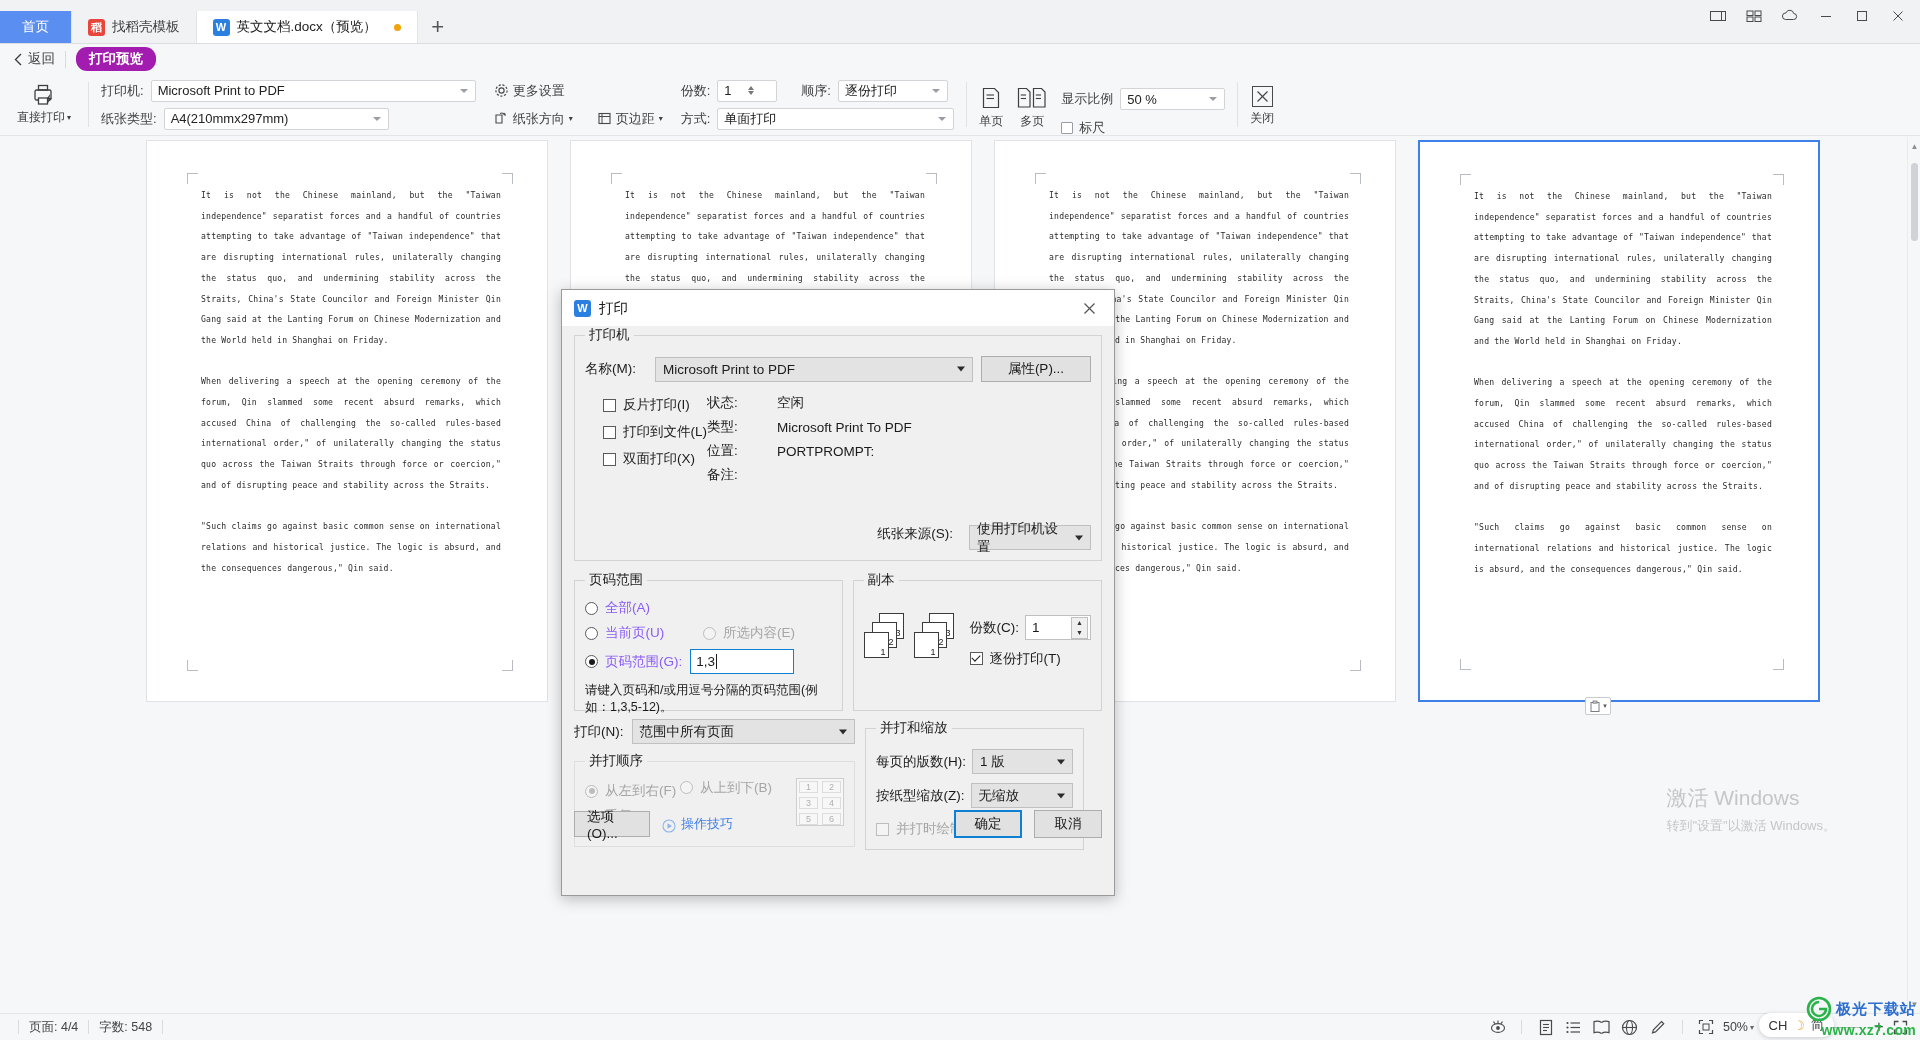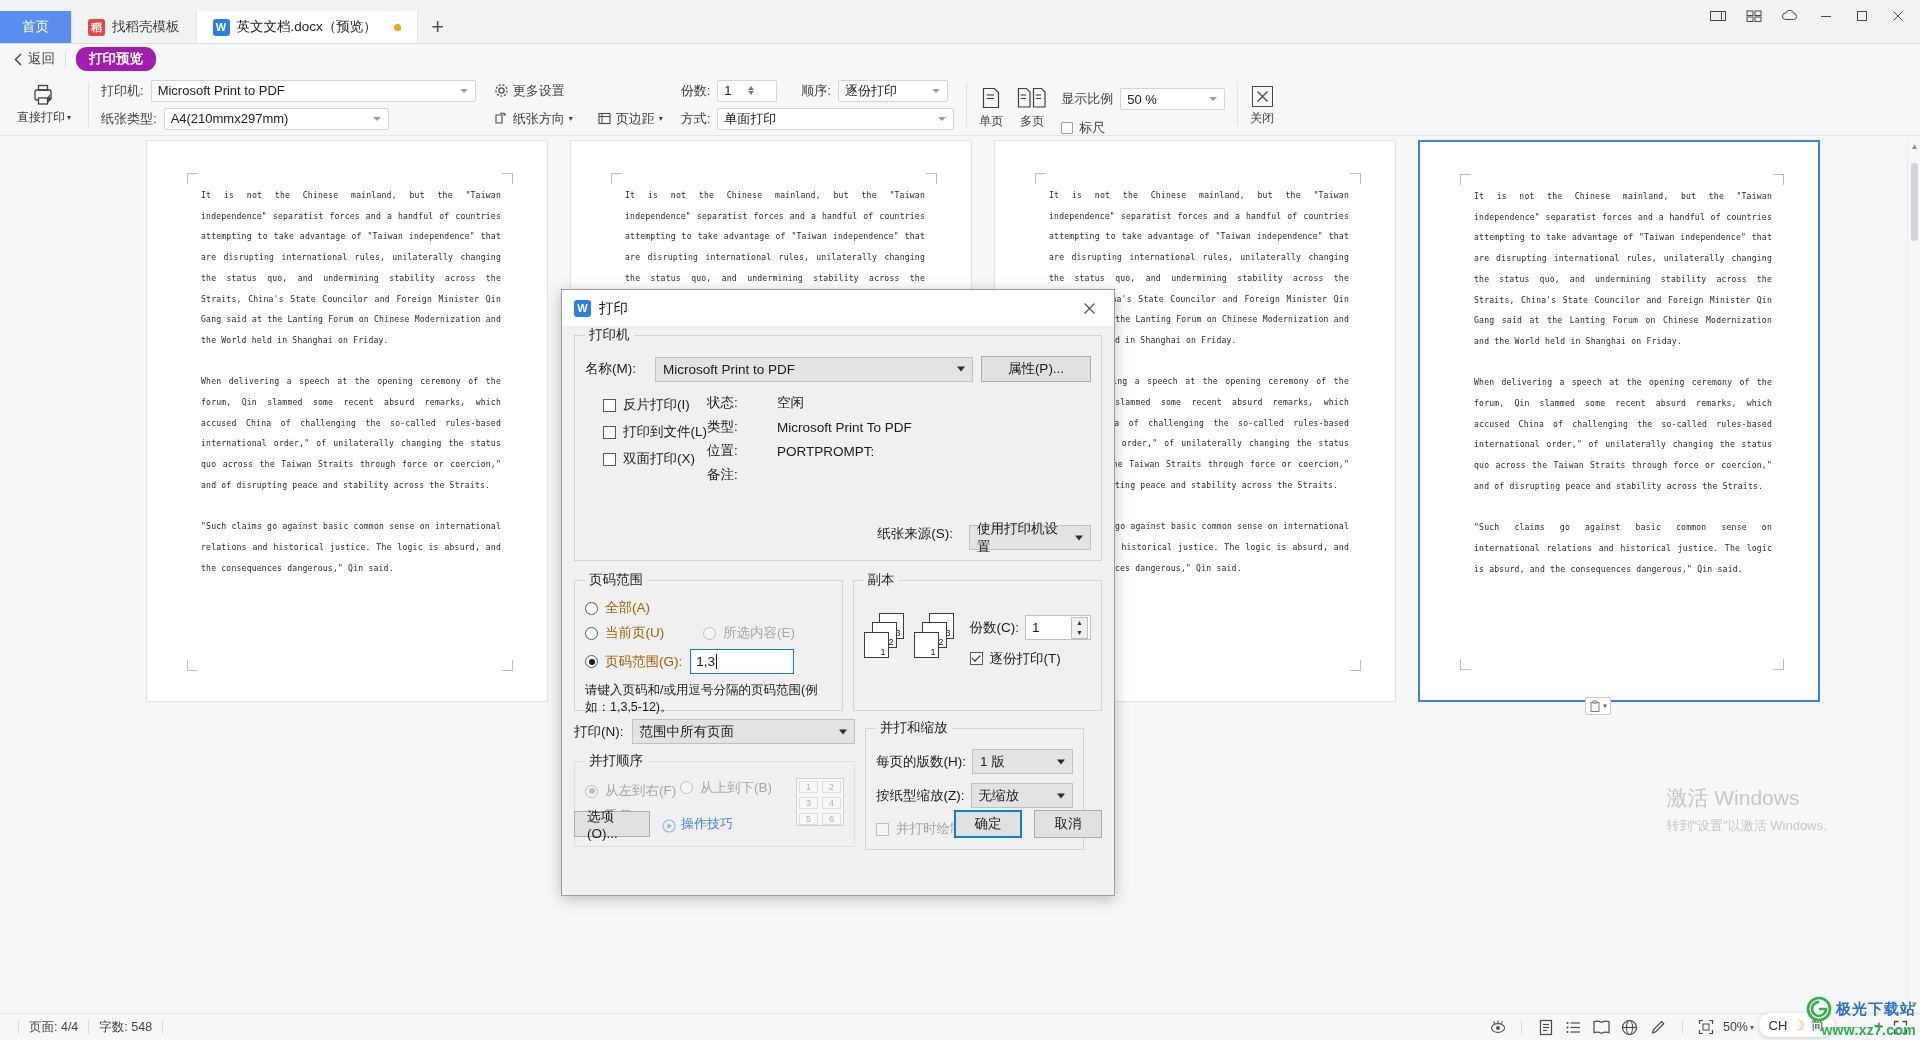--- a/index.html
+++ b/index.html
@@ -191,21 +191,21 @@
   .d-spinbox{
     height:25px;border:1px solid #c0c0c0;background:#fff;display:flex;align-items:center;
     padding:0 2px 0 6px;font-size:13.5px;color:#1b1b1b;width:66px;
   }
   .d-spinbox .sp{ margin-left:auto;display:flex;flex-direction:column;gap:0;border:1px solid #c0c0c0;background:#f0f0f0; }
   .d-spinbox .sp span{ width:15px;height:10px;display:flex;align-items:center;justify-content:center;font-size:7px;color:#333;line-height:1;}
 
   .ck{ display:inline-flex;align-items:center;gap:7px;font-size:13.5px;color:#1b1b1b;margin-bottom:9px; }
   .ck .box{ width:13px;height:13px;border:1px solid #5a5a5a;background:#fff;flex:none;display:flex;align-items:center;justify-content:center;}
   .ck .box.checked:after{ content:"";width:7px;height:4px;border-left:1.6px solid #1b1b1b;border-bottom:1.6px solid #1b1b1b;transform:rotate(-45deg) translate(1px,-1px);}
-  .rd{ display:inline-flex;align-items:center;gap:7px;font-size:13.5px;color:#a16207; }
+  .rd{ display:inline-flex;align-items:center;gap:7px;font-size:13.5px;color:#8b5cf6; }
   .rd .circ{ width:13px;height:13px;border:1px solid #5a5a5a;border-radius:50%;background:#fff;flex:none;display:flex;align-items:center;justify-content:center;}
   .rd .circ.sel:after{ content:"";width:6px;height:6px;border-radius:50%;background:#1b1b1b; }
   .dim{ color:#a6a6a6; }
   .dim .circ, .dim .box{ border-color:#bdbdbd;background:#f4f4f4; }
   .dim .circ.sel:after{ background:#bdbdbd; }
 
   .stack-ico{ position:relative;width:46px;height:48px; }
   .stack-ico .sh{ position:absolute;border:1px solid #3b3b3b;background:#fff;width:25px;height:26px;font-size:9px;color:#1b1b1b;}
   .stack-ico .sh span{ position:absolute;right:2px;bottom:0px;font-size:9px; }
   .stack-ico .s3{ left:15px;top:0; }

